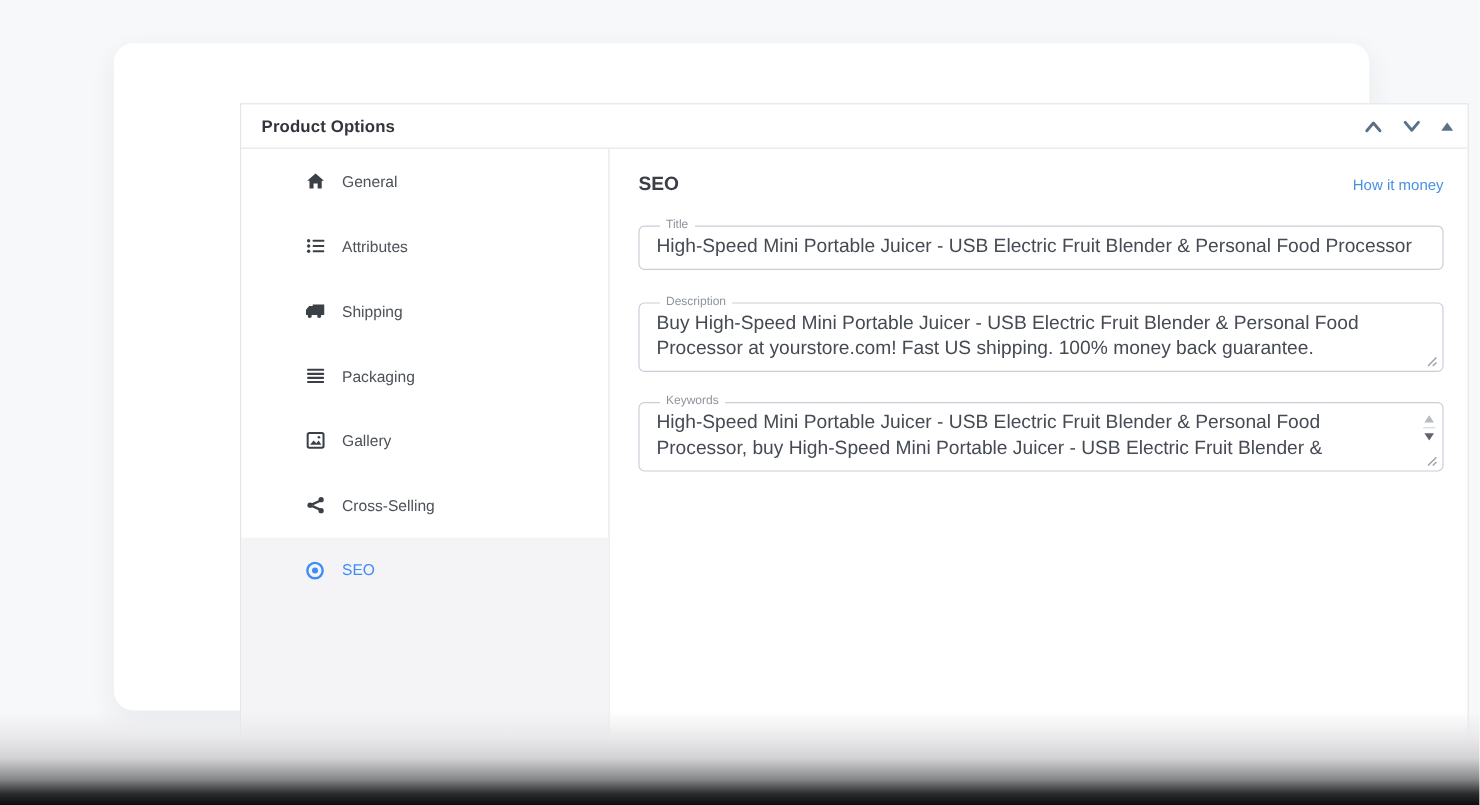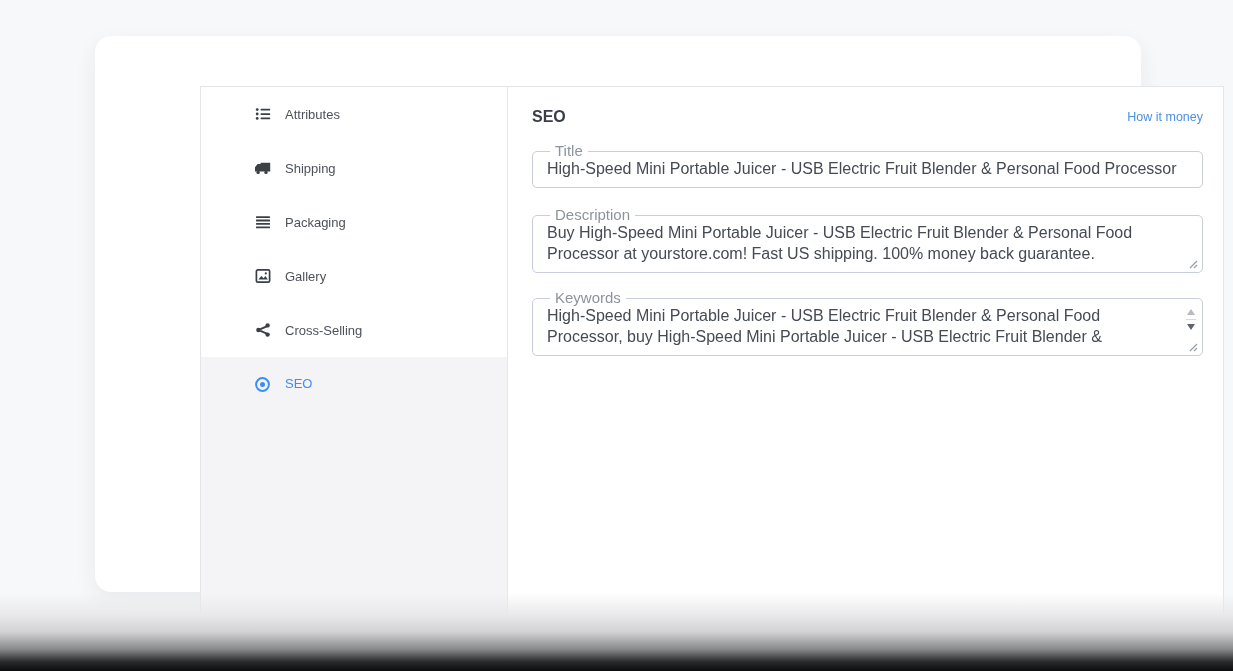--- a/index.html
+++ b/index.html
@@ -59,21 +59,21 @@
   
   .content { flex:1; padding:20px 20px 0 24px; position:relative; }
   .content-header { display:flex; align-items:center; justify-content:space-between; margin-top:1px; }
   .seo-heading { font-size:16px; font-weight:700; color:#3a3e45; }
   .help-link { font-size:12.5px; color:#4a90e2; text-decoration:none; cursor:pointer; }
 
   fieldset.field {
     border:1px solid #c9ced8; border-radius:5px;
     padding:1px 12px 8px; margin:0; position:relative; background:#fff;
   }
-  .field-label { font-size:15px; color:#8d939d; padding:0 5px; margin-left:5px; line-height:12px; }
+  .field-label { font-size:10px; color:#8d939d; padding:0 5px; margin-left:5px; line-height:12px; }
   .field input, .field textarea {
     width:100%; border:0; outline:0; background:transparent;
     font-family:inherit; font-size:16px; color:#454a53;
     line-height:21px; padding:0 2px; resize:none; overflow:hidden; display:block;
   }
   .field input { height:21px; }
   .field textarea { height:42px; }
   .field.title-field { margin-top:19px; }
   .field.desc-field { margin-top:21px; }
   .field.keys-field { margin-top:19px; }
@@ -91,25 +91,51 @@
     border:0; border-radius:4px; padding:9px 17px; cursor:pointer; letter-spacing:.2px;
   }
 </style>
 </head>
 <body>
 
 <div class="stage">
   <div class="outer-card">
     <div class="panel">
 
+      <div class="panel-header">
+        <span class="panel-title">Product Options</span>
+        <span class="header-controls">
+          <span class="hc-btn">
+            <svg width="15" height="11" viewBox="0 0 15 11" fill="none" stroke="#5d7186" stroke-width="2.4" stroke-linecap="round" stroke-linejoin="round">
+                <polyline points="2,9 7.5,2.5 13,9"></polyline>
+              </svg>
+          </span>
+          <span class="hc-btn">
+            <svg width="15" height="11" viewBox="0 0 15 11" fill="none" stroke="#5d7186" stroke-width="2.4" stroke-linecap="round" stroke-linejoin="round">
+                <polyline points="2,2 7.5,8.5 13,2"></polyline>
+              </svg>
+          </span>
+          <span class="hc-btn">
+              <span class="tri-up-solid"></span>
+            </span>
+        </span>
+      </div>
 
       <div class="panel-body">
 
         <div class="sidebar">
 
+          <div class="nav-item">
+            <span class="nav-icon">
+              <svg width="16" height="16" viewBox="0 0 16 16" fill="currentColor">
+                  <path d="M8 1.6 15 7.7h-1.9V14H9.7V9.9H6.3V14H2.9V7.7H1z"></path>
+                </svg>
+            </span>
+            <span class="nav-label">General</span>
+          </div>
 
           <div class="nav-item">
             <span class="nav-icon">
               <svg width="16" height="16" viewBox="0 0 16 16" fill="currentColor">
                   <circle cx="2.2" cy="3.6" r="1.4"></circle>
                   <circle cx="2.2" cy="8" r="1.4"></circle>
                   <circle cx="2.2" cy="12.4" r="1.4"></circle>
                   <rect x="5.6" y="2.8" width="9.6" height="1.7" rx=".5"></rect>
                   <rect x="5.6" y="7.2" width="9.6" height="1.7" rx=".5"></rect>
                   <rect x="5.6" y="11.6" width="9.6" height="1.7" rx=".5"></rect>

